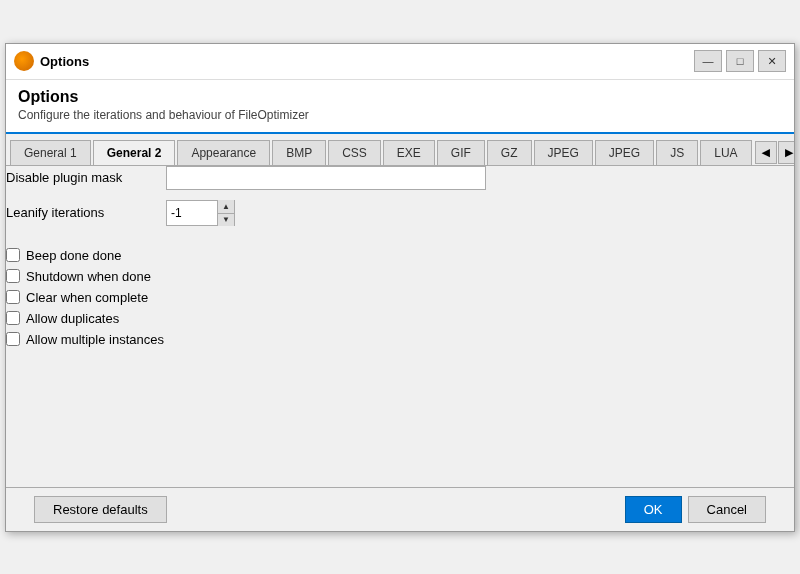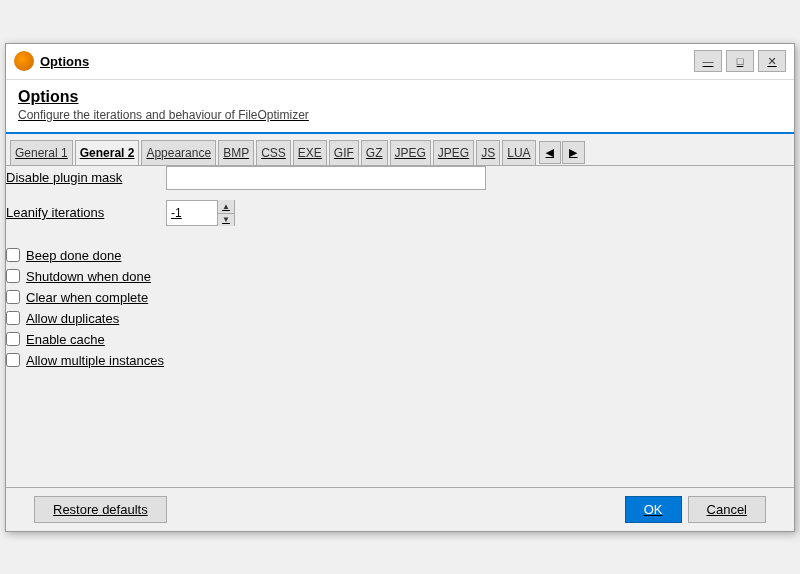--- a/index.html
+++ b/index.html
@@ -19,21 +19,20 @@
       overflow: hidden;
     }
     .window {
       width: 790px;
       height: 489px;
       background: #15803d;
       border: 1px solid #999;
       display: flex;
       flex-direction: column;
       box-shadow: 2px 2px 8px rgba(0,0,0,0.3);
-      text-decoration: underline;
     }
     .title-bar {
       background: #fff;
       display: flex;
       align-items: center;
       padding: 6px 8px;
       border-bottom: 1px solid #ddd;
       min-height: 36px;
     }
     .title-bar-icon {
@@ -83,21 +82,21 @@
     }
     .tabs-bar {
       background: #f0f0f0;
       display: flex;
       align-items: flex-end;
       padding: 6px 4px 0 4px;
       border-bottom: 1px solid #aaa;
       overflow: hidden;
     }
     .tab {
-      padding: 5px 4px;
+      padding: 5px 13px;
       border: 1px solid #aaa;
       border-bottom: none;
       background: #e0e0e0;
       cursor: pointer;
       font-size: 12px;
       margin-right: 2px;
       white-space: nowrap;
       color: #333;
     }
     .tab.active {
@@ -291,24 +290,20 @@
     </div>
     <div class="checkbox-row">
       <input type="checkbox" id="cb2" style="">
       <label for="cb2">Clear when complete</label>
     </div>
     <div class="checkbox-row">
       <input type="checkbox" id="cb3" style="">
       <label for="cb3">Allow duplicates</label>
     </div>
     <div class="checkbox-row">
-      <input type="checkbox" id="cb4" style="">
-      <label for="cb4">Enable cache</label>
-    </div>
-    <div class="checkbox-row">
       <input type="checkbox" id="cb5" style="">
       <label for="cb5">Allow multiple instances</label>
     </div>
   </div>
 
   <div class="footer">
     <button class="btn">Restore defaults</button>
     <div class="footer-right">
       <button class="btn primary">OK</button>
       <button class="btn">Cancel</button>

